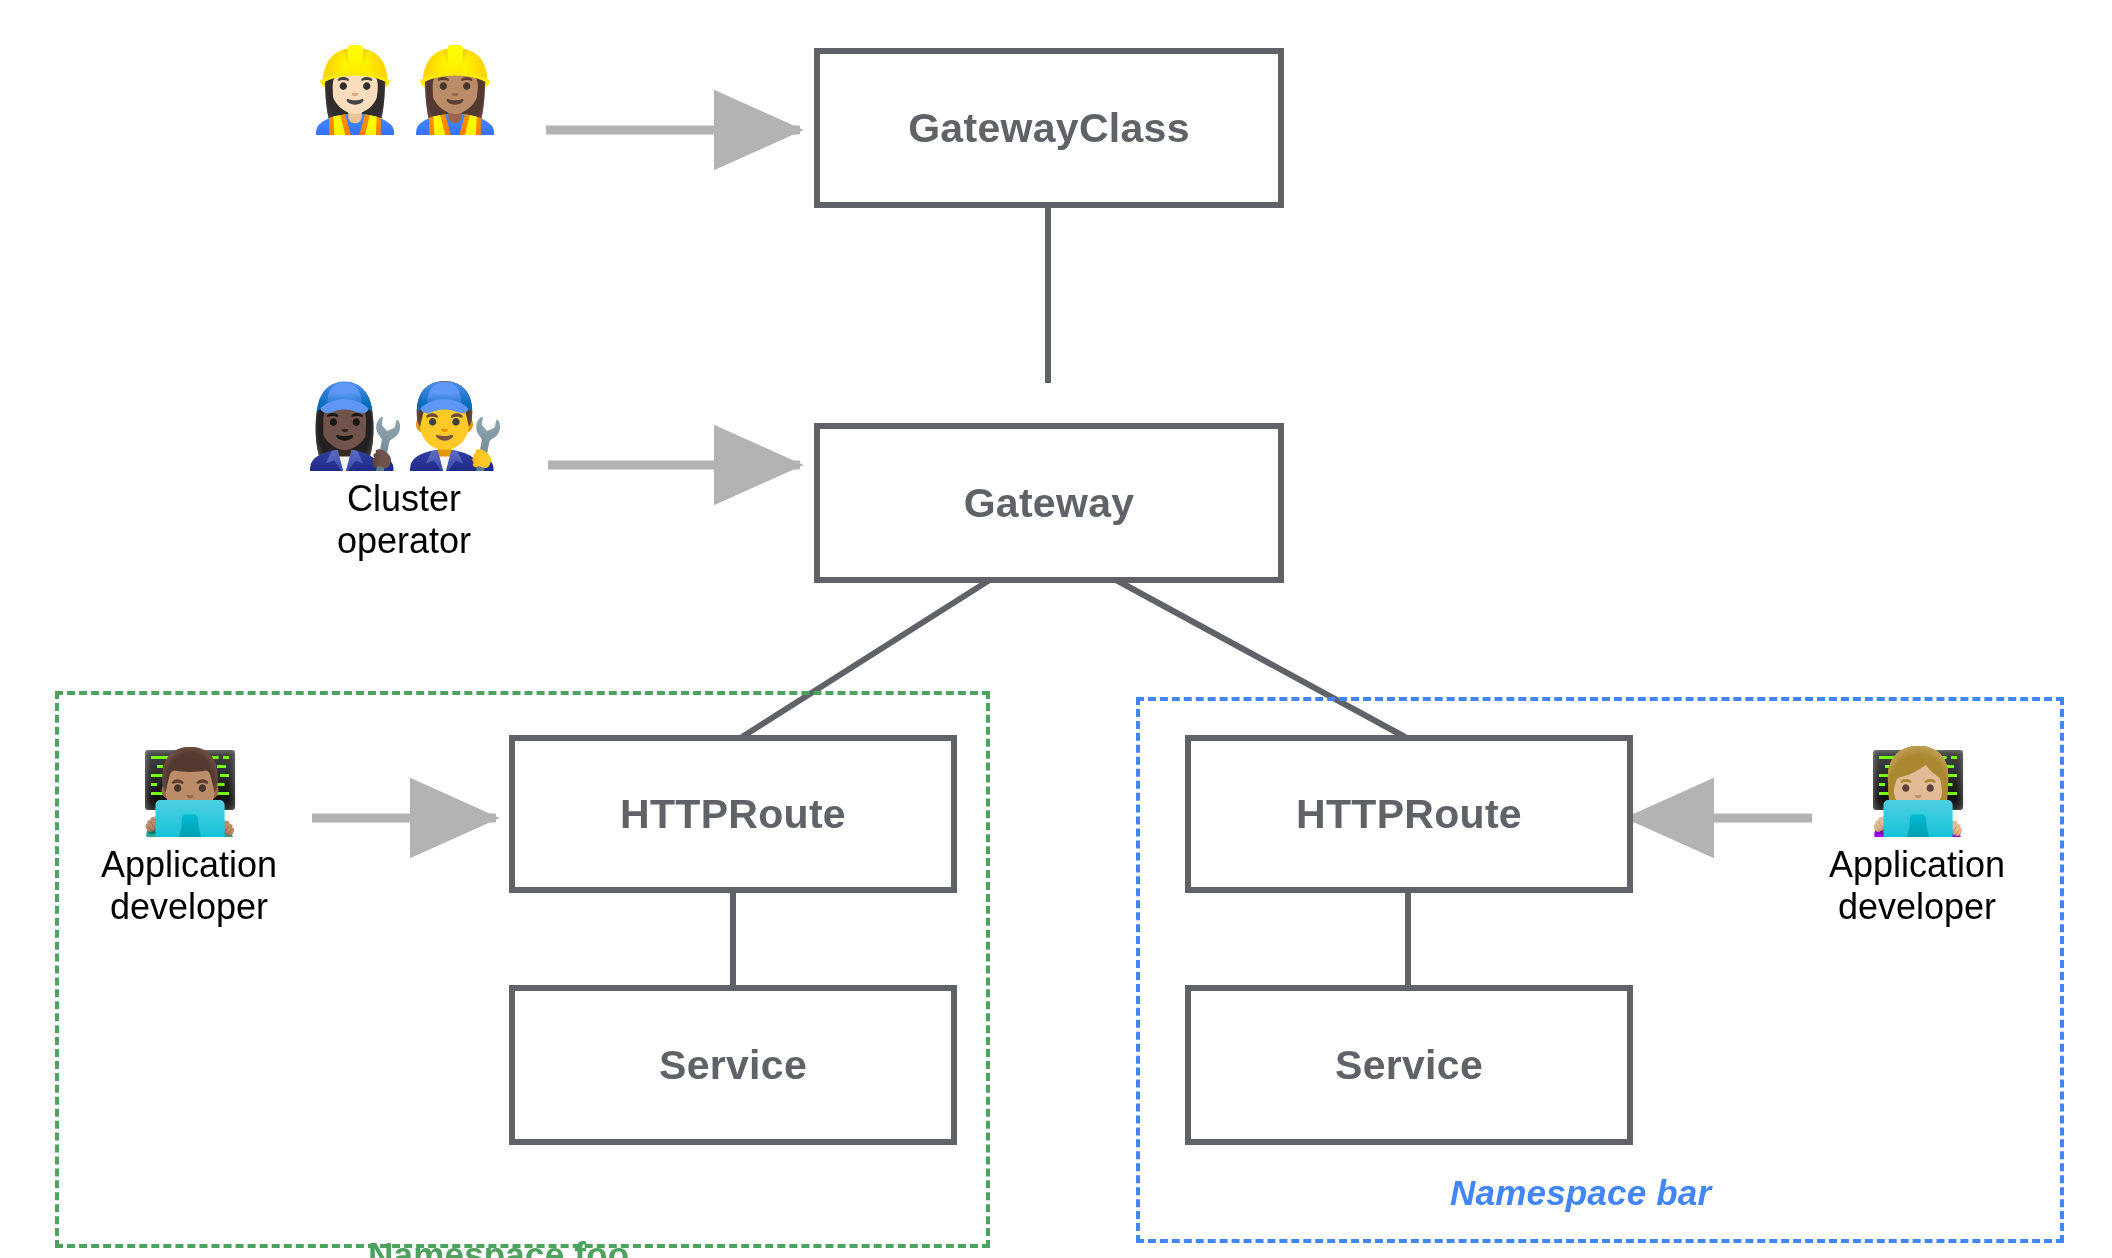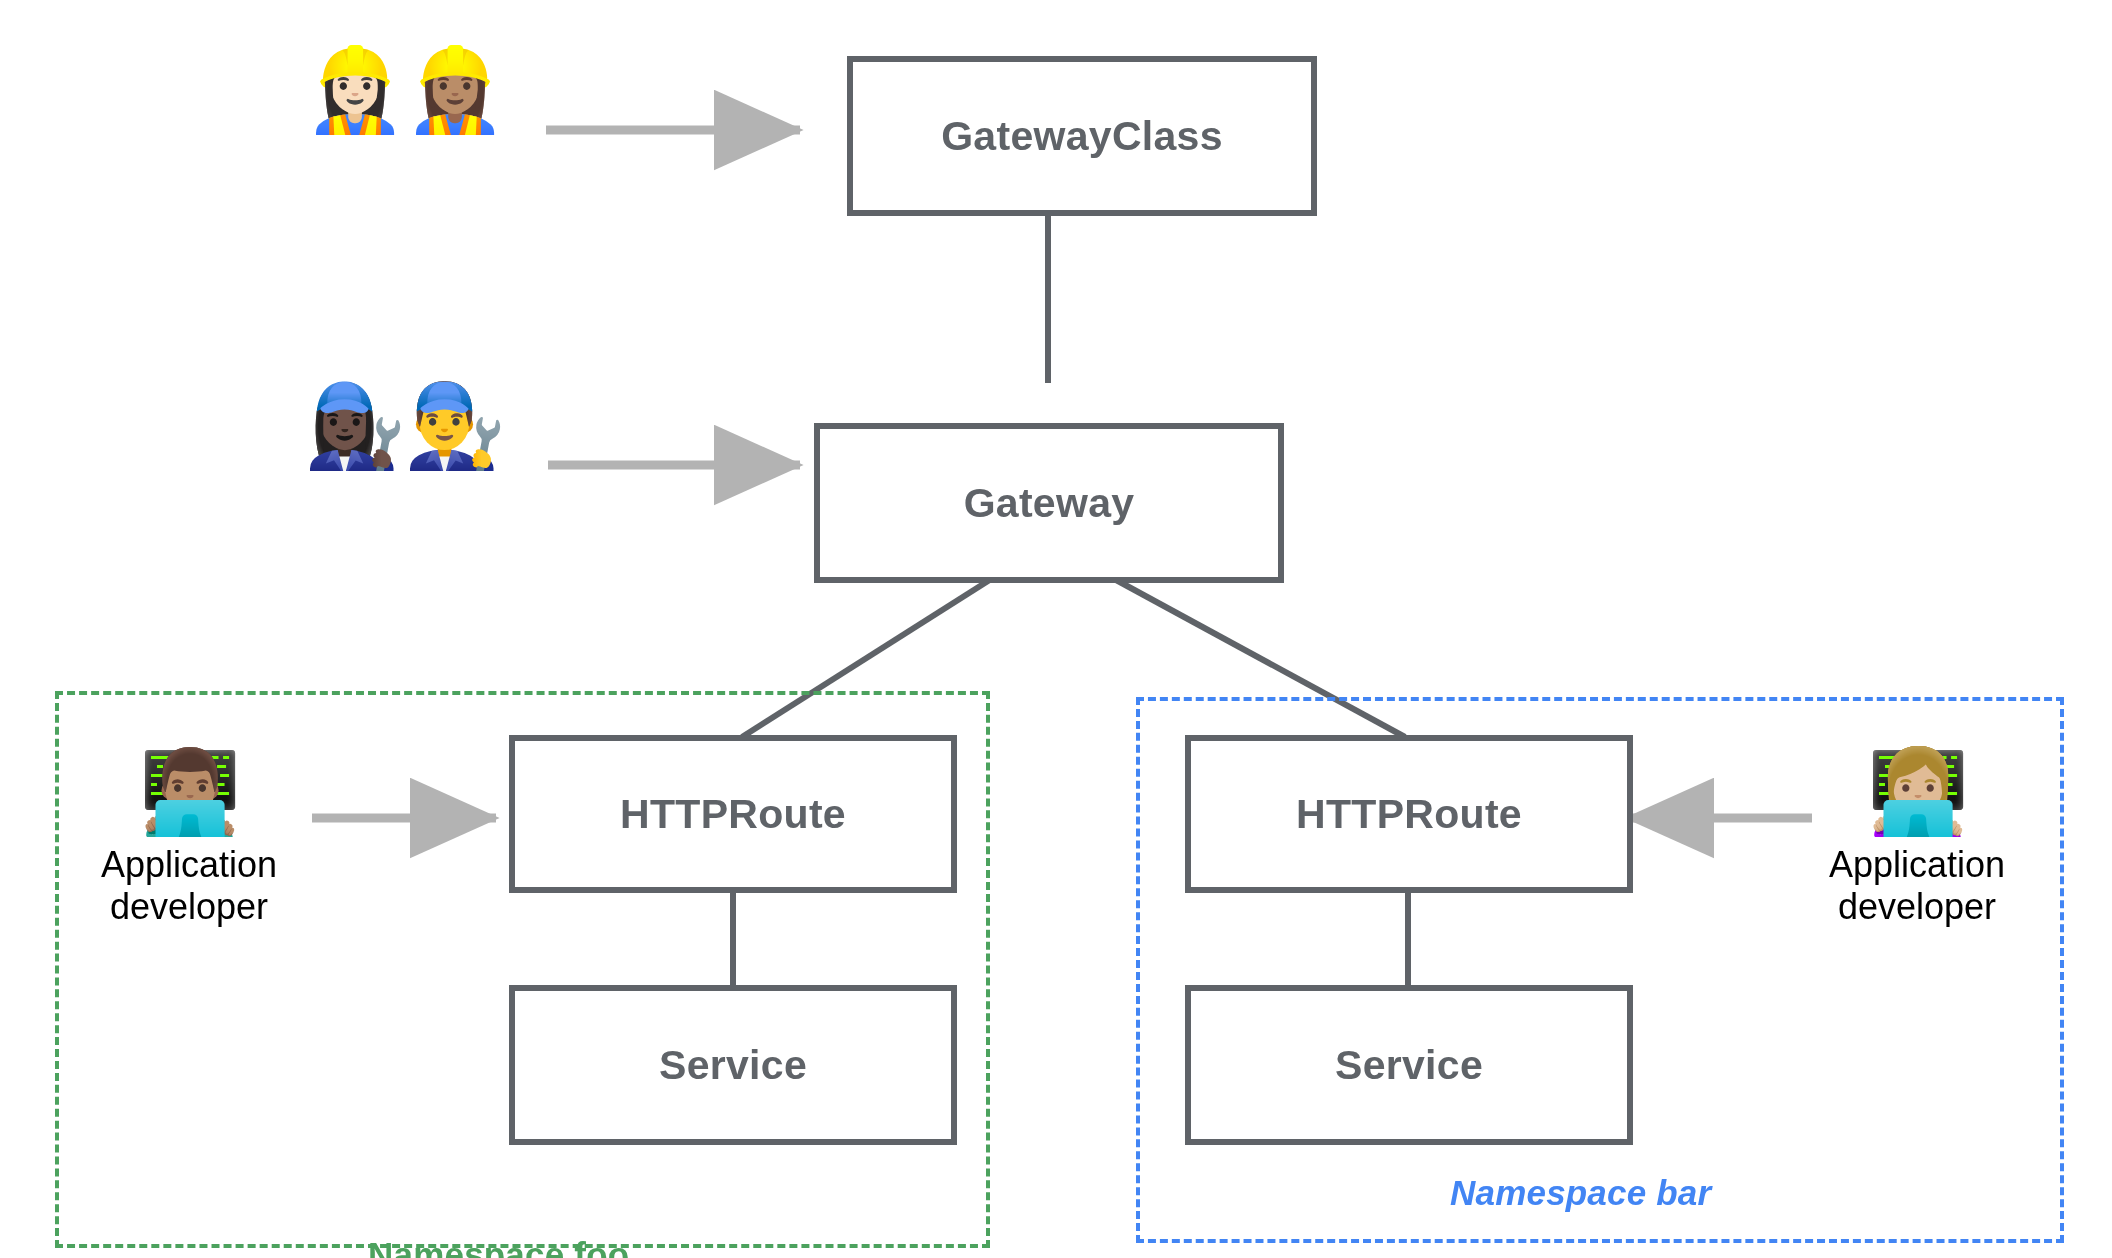--- a/index.html
+++ b/index.html
@@ -110,21 +110,21 @@
   </svg>
 
   <div class="ns-frame" style="left:55px; top:691px; width:935px; height:557px;
               border:4px dashed #4ca25e;"></div>
   <div class="ns-label" style="left:368px; top:1190px; color:#4ca25e;">Namespace foo</div>
 
   <div class="ns-frame" style="left:1136px; top:697px; width:928px; height:546px;
               border:4px dashed #4285f4;"></div>
   <div class="ns-label" style="left:1450px; top:1128px; color:#4285f4;font-style:italic;">Namespace bar</div>
 
-  <div class="node" style="left:814px; top:56px; width:470px; height:160px;margin-left:33px;">
+  <div class="node" style="left:814px; top:48px; width:470px; height:160px;">
     <span class="node-label">GatewayClass</span>
   </div>
 
   <div class="node" style="left:814px; top:383px; width:470px; height:160px;margin-top:40px;">
     <span class="node-label">Gateway</span>
   </div>
 
   <div class="node" style="left:509px; top:735px; width:448px; height:158px;">
     <span class="node-label">HTTPRoute</span>
   </div>
@@ -140,20 +140,24 @@
   <div class="node" style="left:1185px; top:985px; width:448px; height:160px;">
     <span class="node-label">Service</span>
   </div>
 
   <div class="persona" style="left:275px; top:44px; width:258px;">
     <span class="persona-emoji">👷🏻‍♀️👷🏽‍♀️</span>
   </div>
 
   <div class="persona" style="left:278px; top:380px; width:252px;">
     <span class="persona-emoji">👩🏿‍🔧👨‍🔧</span>
+    <span class="persona-caption">
+      <span>Cluster</span><br>
+      <span>operator</span>
+    </span>
   </div>
 
   <div class="persona" style="left:102px; top:746px; width:174px;">
     <span class="persona-emoji">👨🏽‍💻</span>
     <span class="persona-caption">
       <span>Application</span><br>
       <span>developer</span>
     </span>
   </div>
 

